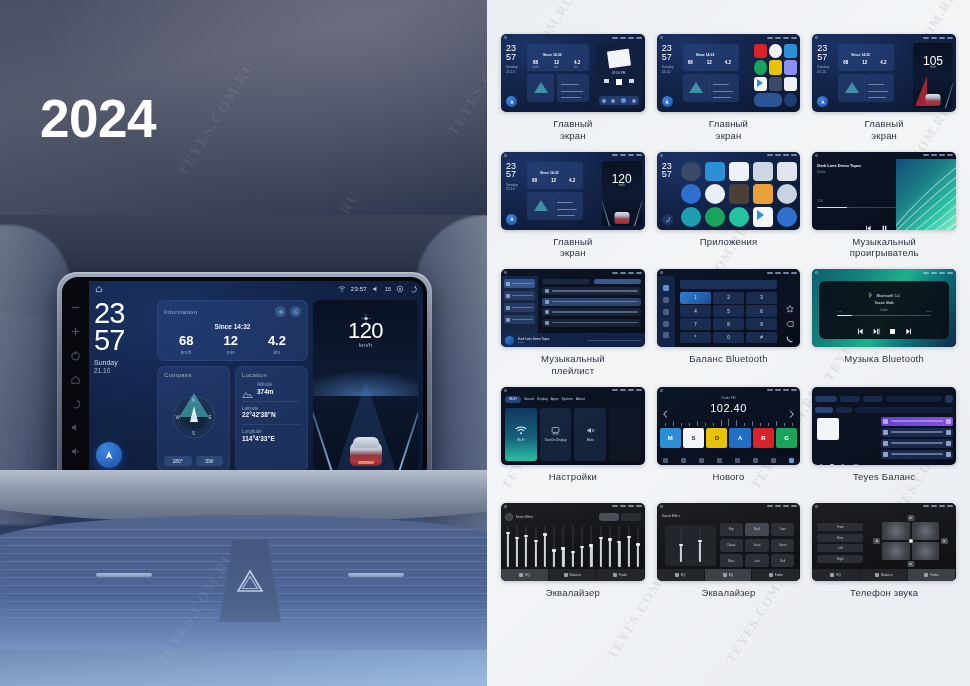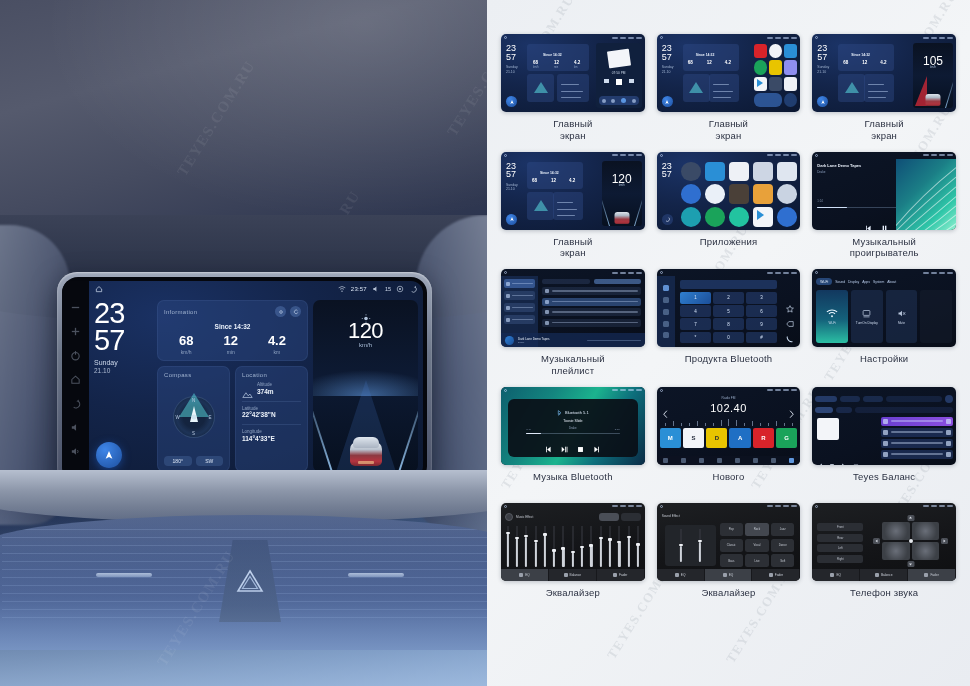--- a/index.html
+++ b/index.html
@@ -414,20 +414,21 @@
 </head>
 <body>
 
 <div id="root">
 
   <div class="hero">
     <div class="hero-top-sheen"></div>
 
 
     <div class="hero-title">
+      <div class="hero-year">2024</div>
     </div>
 
     <div class="wm-hero h1">TEYES.COM.RU</div>
     <div class="wm-hero h2">TEYES.COM.RU</div>
     <div class="wm-hero h3">TEYES.COM.RU</div>
 
     <div class="interior">
       <div class="dash-top"></div>
       <div class="dash-left-pillar"></div>
       <div class="dash-right-pillar"></div>
@@ -1088,70 +1089,21 @@
                 </svg></span>
             <span class="dp-rb"><svg viewBox="0 0 10 10">
                   <path d="M3.5 2h5.5v6H3.5L1 5z" fill="none" stroke="#cfe0f6" stroke-width=".8"></path>
                 </svg></span>
             <span class="dp-rb"><svg viewBox="0 0 10 10">
                   <path d="M2 1.5c0 4 2.5 6.5 6.5 6.5l-.6 1.2C4 9.2.8 6 .8 2.1z" fill="#cfe0f6"></path>
                 </svg></span>
           </div>
         </div>
         <div class="cap">
-          <span>Продукта Bluetooth</span>
-        </div>
-      </div>
-
-      <div class="cell">
-        <div class="thumb t-dark">
-          <div class="mini-sb">
-              <span class="mini-dot"></span>
-              <span class="mini-sp"></span>
-              <span class="mini-t"></span>
-              <span class="mini-t"></span>
-              <span class="mini-t"></span>
-              <span class="mini-t"></span>
-            </div>
-          <div class="st-top">
-            <span class="st-chip on">Wi-Fi</span>
-            <span class="st-chip">Sound</span>
-            <span class="st-chip">Display</span>
-            <span class="st-chip">Apps</span>
-            <span class="st-chip">System</span>
-            <span class="st-chip">About</span>
-          </div>
-          <div class="st-cards">
-            <div class="st-card wifi">
-              <svg style="width:12px;height:9px" viewBox="0 0 14 10">
-                  <path d="M1 3.2a9 9 0 0 1 12 0" fill="none" stroke="#eaf6ff" stroke-width="1.2"></path>
-                  <path d="M3.4 5.4a5.6 5.6 0 0 1 7.2 0" fill="none" stroke="#eaf6ff" stroke-width="1.2"></path>
-                  <circle cx="7" cy="8.2" r="1.1" fill="#eaf6ff"></circle>
-                </svg>
-              <span class="st-cl">Wi-Fi</span>
-            </div>
-            <div class="st-card">
-              <svg style="width:9px;height:9px" viewBox="0 0 12 12">
-                  <rect x="1.5" y="2" width="9" height="6.5" rx="1" fill="none" stroke="#b8c6dc" stroke-width="1"></rect>
-                  <path d="M2 10.5h8" stroke="#b8c6dc" stroke-width="1"></path>
-                </svg>
-              <span class="st-cl">TurnOn Display</span>
-            </div>
-            <div class="st-card">
-              <svg style="width:9px;height:9px" viewBox="0 0 12 12">
-                  <path d="M2 4.6h2L6.6 2.4v7.2L4 7.4H2z" fill="#b8c6dc"></path>
-                  <path d="M8 4.2l3 3.6M11 4.2l-3 3.6" stroke="#b8c6dc" stroke-width="1"></path>
-                </svg>
-              <span class="st-cl">Mute</span>
-            </div>
-            <div class="st-card blank"></div>
-          </div>
-        </div>
-        <div class="cap">
-          <span>Настройки</span>
+          <span>Баланс Bluetooth</span>
         </div>
       </div>
 
       <div class="cell">
         <div class="thumb">
           <div class="bt-glow"></div>
           <div class="mini-sb">
               <span class="mini-dot"></span>
               <span class="mini-sp"></span>
               <span class="mini-t"></span>
@@ -1188,20 +1140,69 @@
                   </svg></span>
               <span><svg viewBox="0 0 10 10">
                     <path d="M2 1v8l5-4z" fill="#fff"></path>
                     <rect x="7.3" y="1" width="1.2" height="8" fill="#fff"></rect>
                   </svg></span>
             </div>
           </div>
         </div>
         <div class="cap">
           <span>Музыка Bluetooth</span>
+        </div>
+      </div>
+
+      <div class="cell">
+        <div class="thumb t-dark">
+          <div class="mini-sb">
+              <span class="mini-dot"></span>
+              <span class="mini-sp"></span>
+              <span class="mini-t"></span>
+              <span class="mini-t"></span>
+              <span class="mini-t"></span>
+              <span class="mini-t"></span>
+            </div>
+          <div class="st-top">
+            <span class="st-chip on">Wi-Fi</span>
+            <span class="st-chip">Sound</span>
+            <span class="st-chip">Display</span>
+            <span class="st-chip">Apps</span>
+            <span class="st-chip">System</span>
+            <span class="st-chip">About</span>
+          </div>
+          <div class="st-cards">
+            <div class="st-card wifi">
+              <svg style="width:12px;height:9px" viewBox="0 0 14 10">
+                  <path d="M1 3.2a9 9 0 0 1 12 0" fill="none" stroke="#eaf6ff" stroke-width="1.2"></path>
+                  <path d="M3.4 5.4a5.6 5.6 0 0 1 7.2 0" fill="none" stroke="#eaf6ff" stroke-width="1.2"></path>
+                  <circle cx="7" cy="8.2" r="1.1" fill="#eaf6ff"></circle>
+                </svg>
+              <span class="st-cl">Wi-Fi</span>
+            </div>
+            <div class="st-card">
+              <svg style="width:9px;height:9px" viewBox="0 0 12 12">
+                  <rect x="1.5" y="2" width="9" height="6.5" rx="1" fill="none" stroke="#b8c6dc" stroke-width="1"></rect>
+                  <path d="M2 10.5h8" stroke="#b8c6dc" stroke-width="1"></path>
+                </svg>
+              <span class="st-cl">TurnOn Display</span>
+            </div>
+            <div class="st-card">
+              <svg style="width:9px;height:9px" viewBox="0 0 12 12">
+                  <path d="M2 4.6h2L6.6 2.4v7.2L4 7.4H2z" fill="#b8c6dc"></path>
+                  <path d="M8 4.2l3 3.6M11 4.2l-3 3.6" stroke="#b8c6dc" stroke-width="1"></path>
+                </svg>
+              <span class="st-cl">Mute</span>
+            </div>
+            <div class="st-card blank"></div>
+          </div>
+        </div>
+        <div class="cap">
+          <span>Настройки</span>
         </div>
       </div>
 
       <div class="cell">
         <div class="thumb t-dark">
           <div class="mini-sb">
               <span class="mini-dot"></span>
               <span class="mini-sp"></span>
               <span class="mini-t"></span>
               <span class="mini-t"></span>

